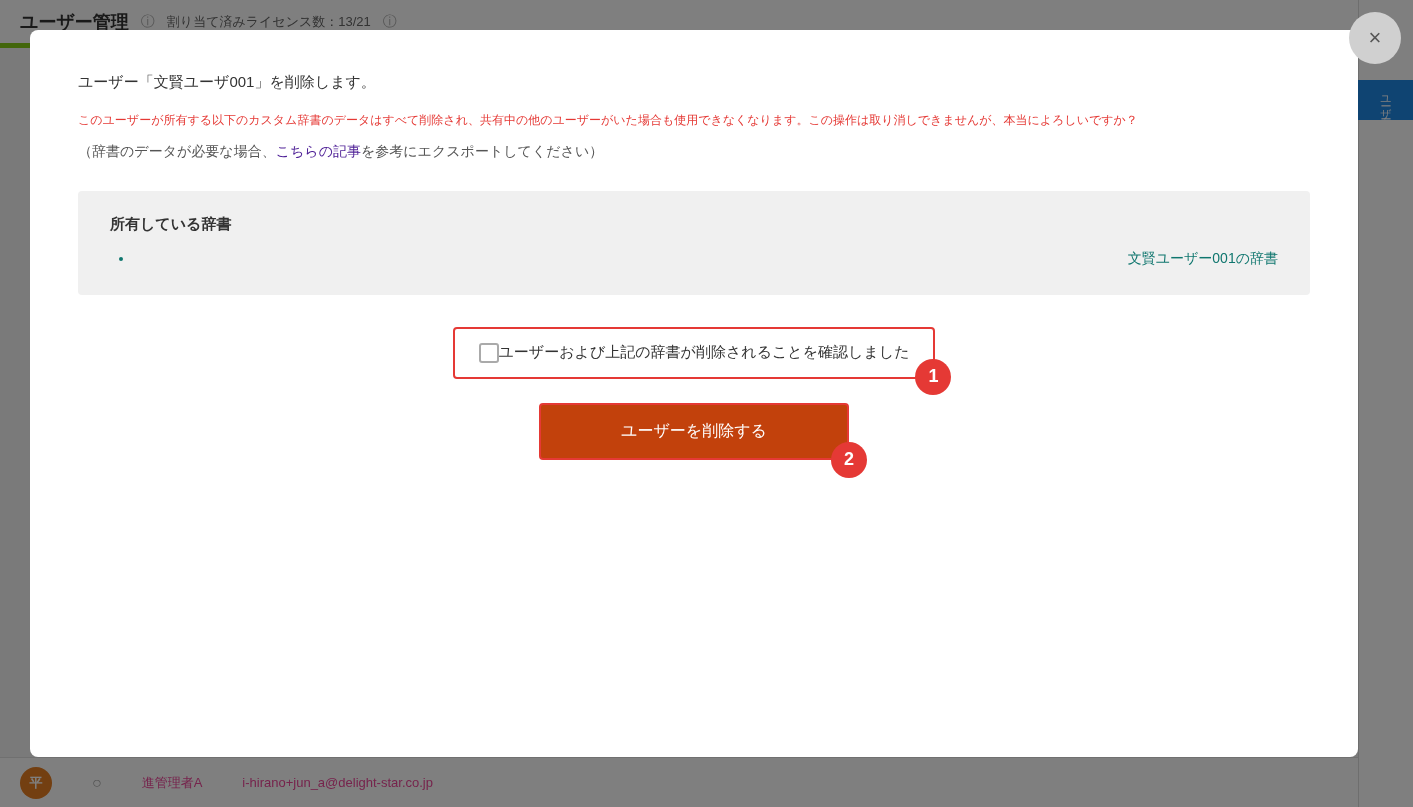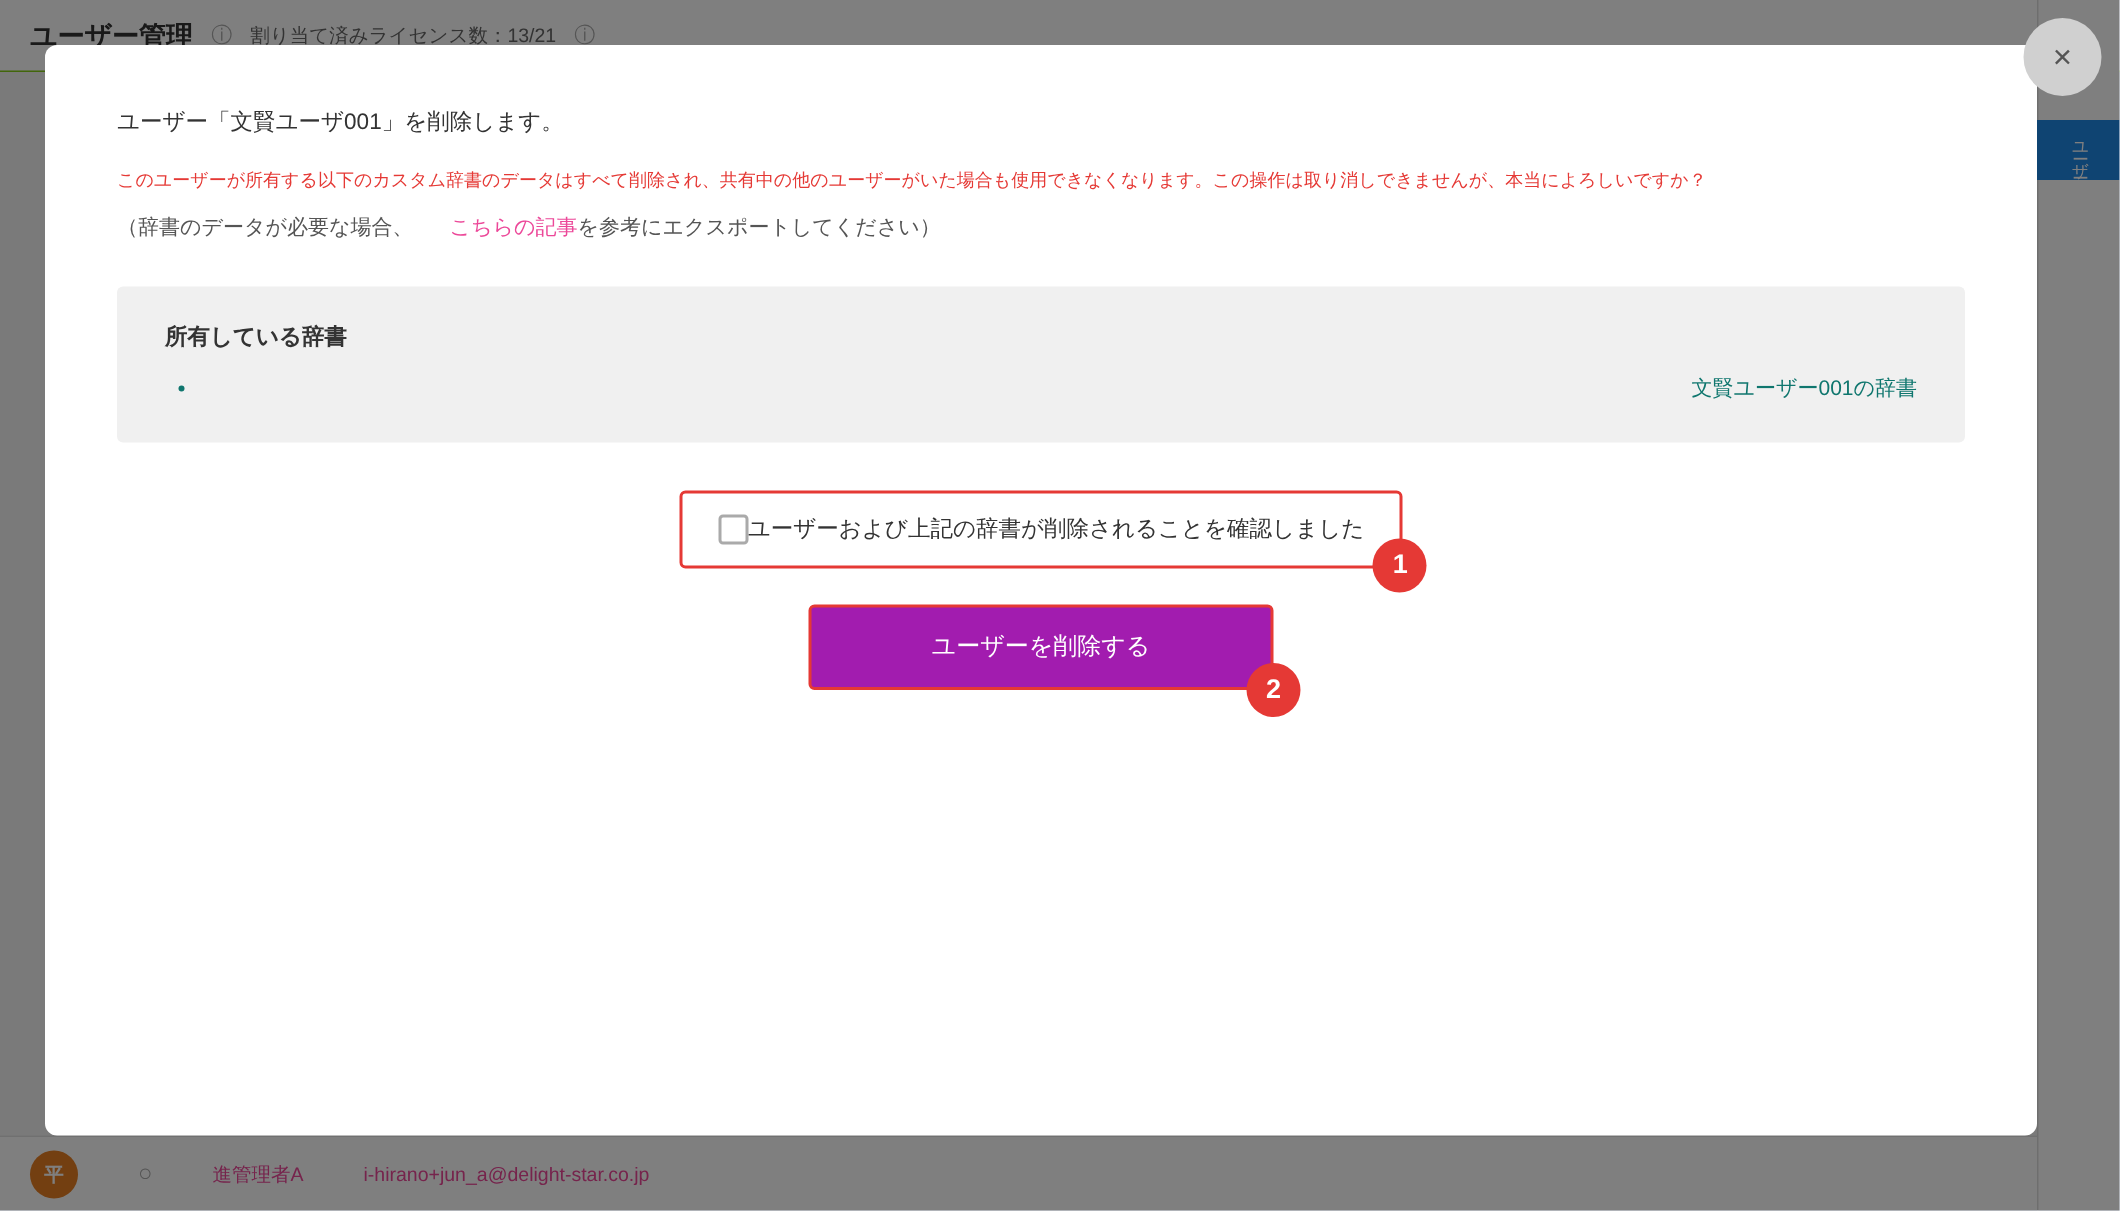--- a/index.html
+++ b/index.html
@@ -20,21 +20,21 @@
     }
 
     
     .top-bar {
       position: absolute;
       top: 0;
       left: 0;
       right: 0;
       height: 48px;
       background: #fff;
-      border-bottom: 1px solid #84cc16;
+      border-bottom: 5px solid #84cc16;
       display: flex;
       align-items: center;
       padding: 0 20px;
       gap: 12px;
       z-index: 1;
     }
     .top-bar-title {
       font-size: 18px;
       font-weight: bold;
       color: #333;
@@ -99,23 +99,22 @@
       line-height: 1.7;
       margin-bottom: 10px;
     }
     .modal-note {
       font-size: 14px;
       color: #555;
       margin-bottom: 28px;
       line-height: 1.6;
     }
     .modal-note a {
-      color: #ec4899;
+      color: #4c1d95;
       text-decoration: none;
-      margin-left: 24px;
     }
 
     
     .dict-box {
       background: #f0f0f0;
       border-radius: 4px;
       padding: 24px 32px;
       margin-bottom: 32px;
     }
     .dict-box-title {
@@ -185,21 +184,21 @@
     .delete-btn-area {
       display: flex;
       justify-content: center;
       position: relative;
     }
     .delete-btn-wrapper {
       position: relative;
       display: inline-block;
     }
     .delete-btn {
-      background: #a21caf;
+      background: #c2410c;
       color: #fff;
       border: none;
       border-radius: 4px;
       padding: 16px 80px;
       font-size: 16px;
       cursor: pointer;
       border: 2px solid #e53935;
     }
 
     

